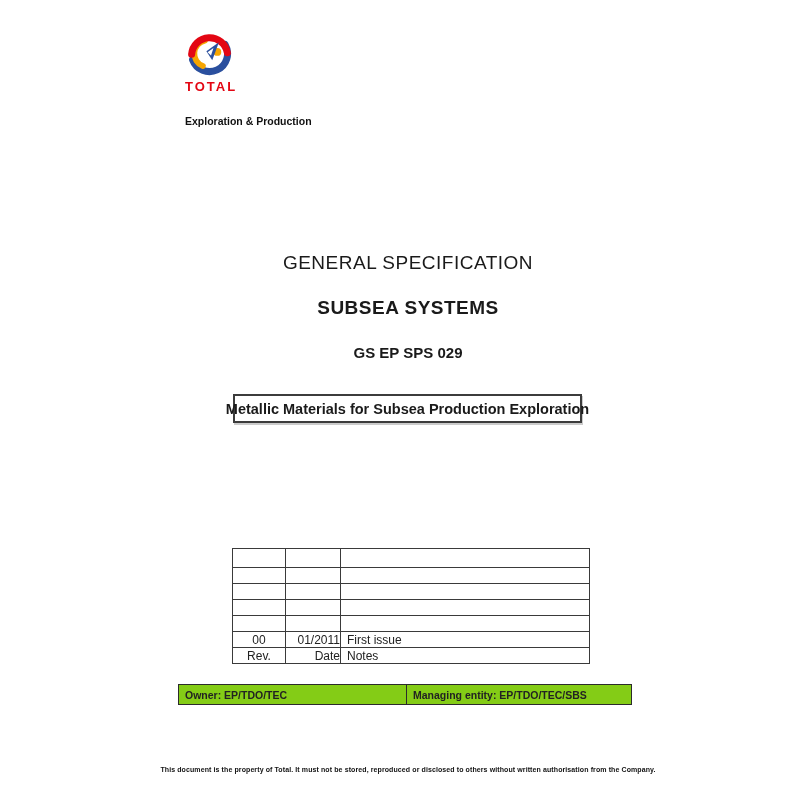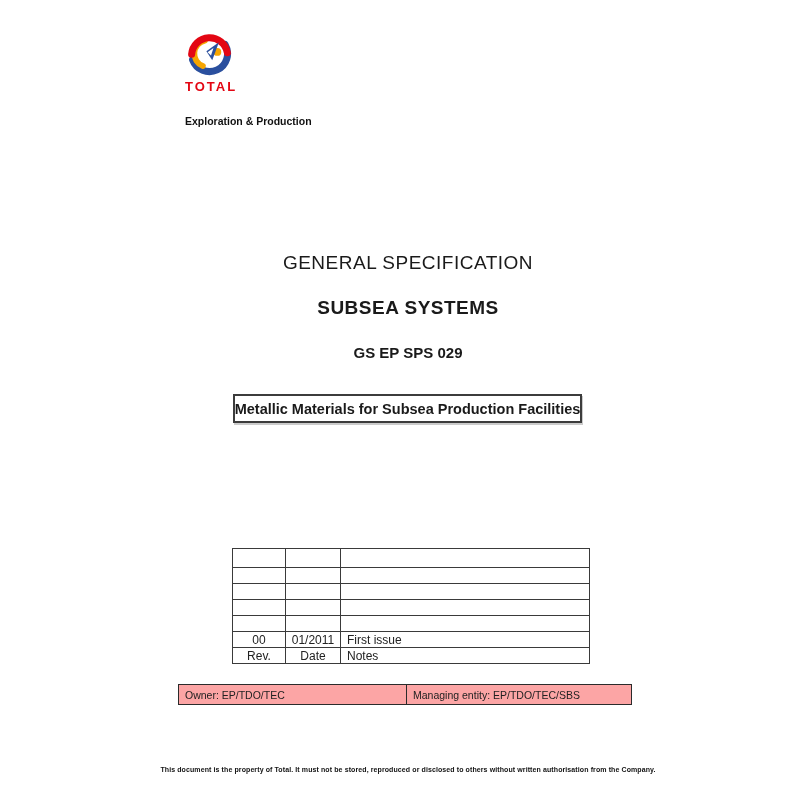--- a/index.html
+++ b/index.html
@@ -46,27 +46,27 @@
     border: 1.5px solid #2b2b2b;
   }
   .rev-table td {
     border: 1px solid #3a3a3a;
     height: 15px; padding: 0;
     font-size: 12px; color: #222;
     overflow: hidden; white-space: nowrap;
   }
   .rev-table tr.first td { height: 18px; }
   .rev-table .c-rev  { width: 52px; text-align: center; }
-  .rev-table .c-date { width: 54px; text-align: center; }
+  .rev-table .c-date { width: 54px; text-align: right; }
   .rev-table .c-note { width: 242px; text-align: left; padding-left: 6px; }
 
   
   .owner-bar {
     position: absolute; left: 178px; top: 684px; width: 452px; height: 19px;
-    border: 1.5px solid #2b2b2b; display: flex; background: #fca5a5;
+    border: 1.5px solid #2b2b2b; display: flex; background: #84cc16; font-weight: bold;
   }
   .owner-bar .cell {
     display: flex; align-items: center;
     font-size: 10.5px; color: #222; padding-left: 6px;
     white-space: nowrap; overflow: hidden;
   }
   .owner-bar .cell-owner { width: 221px; border-right: 1.5px solid #2b2b2b; }
   .owner-bar .cell-managing { flex: 1; }
 
   
@@ -99,21 +99,21 @@
     </svg>
     <div class="wordmark">TOTAL</div>
     <div class="division">Exploration &amp; Production</div>
   </div>
 
   <div class="centered doc-type">GENERAL SPECIFICATION</div>
   <div class="centered system">SUBSEA SYSTEMS</div>
   <div class="centered doc-code">GS EP SPS 029</div>
 
   <div class="title-box">
-    <span>Metallic Materials for Subsea Production Facilities</span>
+    <span>Metallic Materials for Subsea Production Exploration</span>
   </div>
 
   <table class="rev-table">
     <tbody>
       <tr class="first">
         <td class="c-rev"></td>
         <td class="c-date"></td>
         <td class="c-note"></td>
       </tr>
       <tr>

